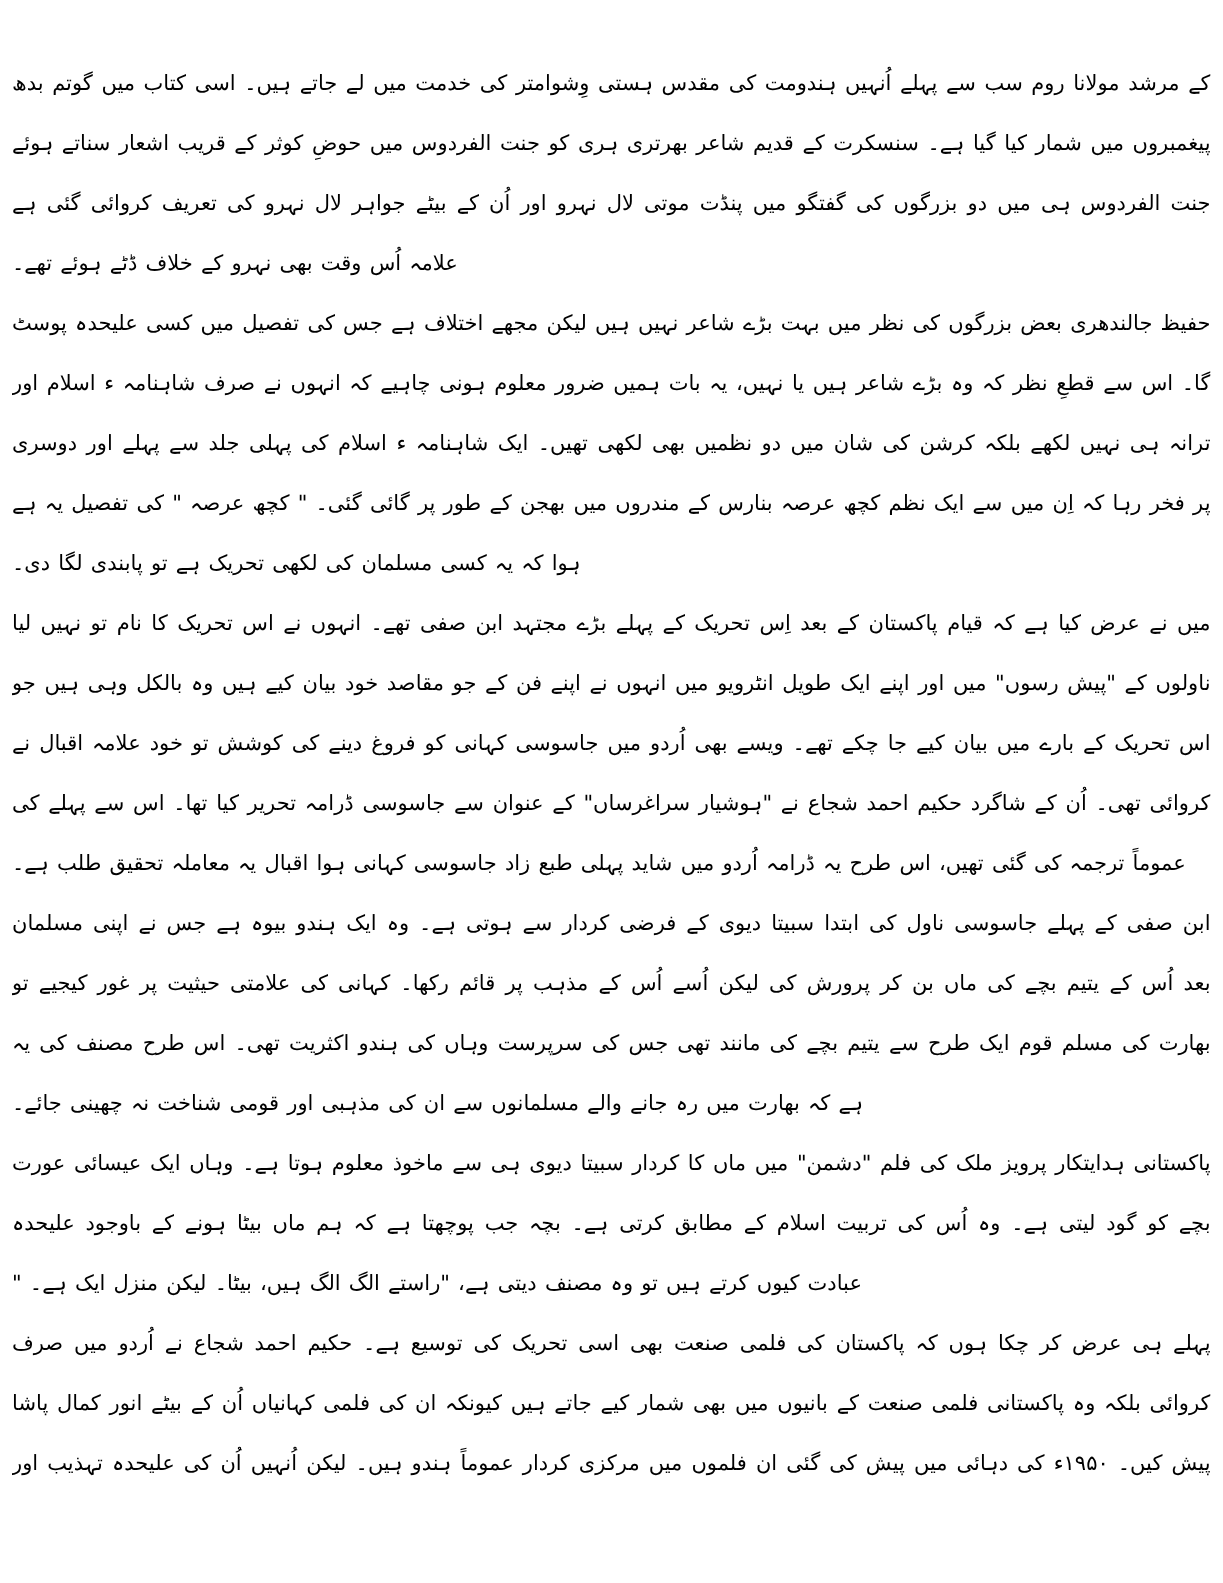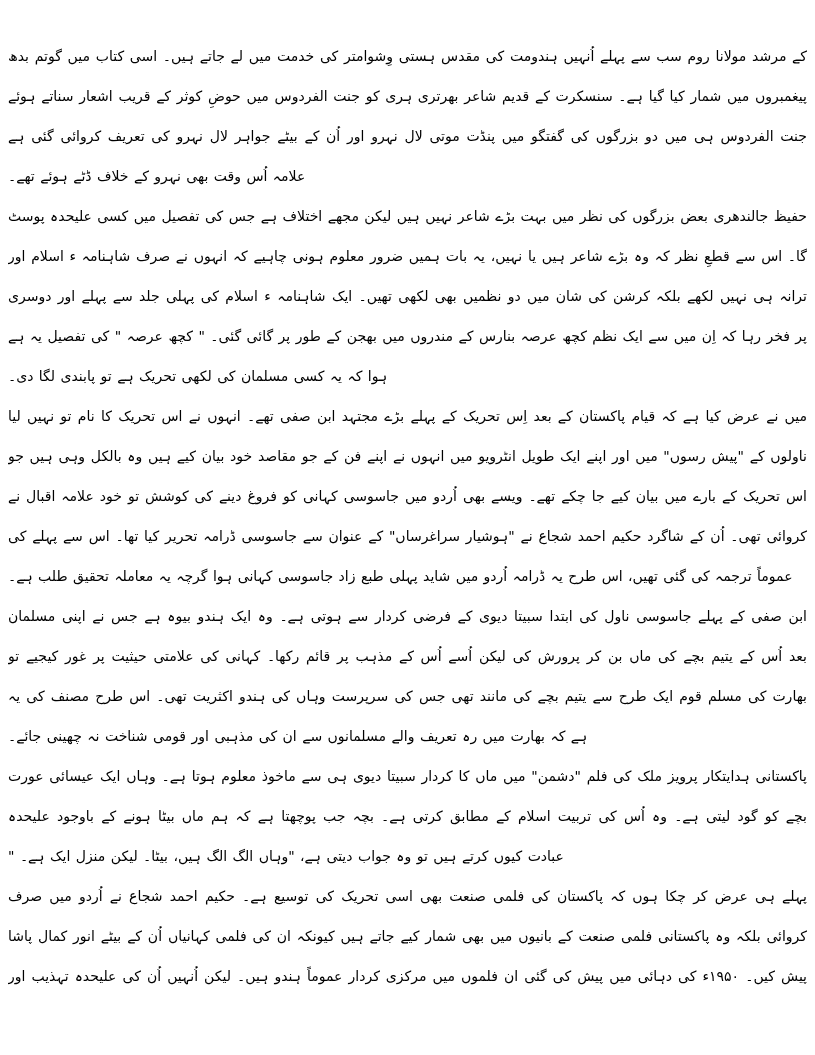--- a/index.html
+++ b/index.html
@@ -59,32 +59,32 @@
         <div class="line fill">گا۔ اس سے قطعِ نظر کہ وہ بڑے شاعر ہیں یا نہیں، یہ بات ہمیں ضرور معلوم ہونی چاہیے کہ انہوں نے صرف شاہنامہ ء اسلام اور پاکستان کا قومی</div>
         <div class="line fill">ترانہ ہی نہیں لکھے بلکہ کرشن کی شان میں دو نظمیں بھی لکھی تھیں۔ ایک شاہنامہ ء اسلام کی پہلی جلد سے پہلے اور دوسری بعد میں۔ انہیں ہمیشہ اس</div>
         <div class="line fill">پر فخر رہا کہ اِن میں سے ایک نظم کچھ عرصہ بنارس کے مندروں میں بھجن کے طور پر گائی گئی۔ " کچھ عرصہ " کی تفصیل یہ ہے کہ جب پنڈتوں کو معلوم</div>
         <div class="line">ہوا کہ یہ کسی مسلمان کی لکھی تحریک ہے تو پابندی لگا دی۔</div>
       </div>
       <div class="para">
         <div class="line fill">میں نے عرض کیا ہے کہ قیام پاکستان کے بعد اِس تحریک کے پہلے بڑے مجتہد ابن صفی تھے۔ انہوں نے اس تحریک کا نام تو نہیں لیا لیکن اپنے</div>
         <div class="line fill">ناولوں کے "پیش رسوں" میں اور اپنے ایک طویل انٹرویو میں انہوں نے اپنے فن کے جو مقاصد خود بیان کیے ہیں وہ بالکل وہی ہیں جو پہلے سے</div>
         <div class="line fill">اس تحریک کے بارے میں بیان کیے جا چکے تھے۔ ویسے بھی اُردو میں جاسوسی کہانی کو فروغ دینے کی کوشش تو خود علامہ اقبال نے ہی شروع</div>
         <div class="line fill">کروائی تھی۔ اُن کے شاگرد حکیم احمد شجاع نے "ہوشیار سراغرساں" کے عنوان سے جاسوسی ڈرامہ تحریر کیا تھا۔ اس سے پہلے کی جاسوسی کہانیاں</div>
-        <div class="line">عموماً ترجمہ کی گئی تھیں، اس طرح یہ ڈرامہ اُردو میں شاید پہلی طبع زاد جاسوسی کہانی ہوا گرچہ یہ معاملہ تحقیق طلب ہے۔</div>
+        <div class="line">عموماً ترجمہ کی گئی تھیں، اس طرح یہ ڈرامہ اُردو میں شاید پہلی طبع زاد جاسوسی کہانی ہوا اقبال یہ معاملہ تحقیق طلب ہے۔</div>
       </div>
       <div class="para">
         <div class="line fill">ابن صفی کے پہلے جاسوسی ناول کی ابتدا سبیتا دیوی کے فرضی کردار سے ہوتی ہے۔ وہ ایک ہندو بیوہ ہے جس نے اپنی مسلمان سہیلی کی وفات کے</div>
         <div class="line fill">بعد اُس کے یتیم بچے کی ماں بن کر پرورش کی لیکن اُسے اُس کے مذہب پر قائم رکھا۔ کہانی کی علامتی حیثیت پر غور کیجیے تو پاکستان بننے کے بعد</div>
         <div class="line fill">بھارت کی مسلم قوم ایک طرح سے یتیم بچے کی مانند تھی جس کی سرپرست وہاں کی ہندو اکثریت تھی۔ اس طرح مصنف کی یہ خواہش معلوم ہوتی</div>
-        <div class="line">ہے کہ بھارت میں رہ تعریف والے مسلمانوں سے ان کی مذہبی اور قومی شناخت نہ چھینی جائے۔</div>
+        <div class="line">ہے کہ بھارت میں رہ جانے والے مسلمانوں سے ان کی مذہبی اور قومی شناخت نہ چھینی جائے۔</div>
       </div>
       <div class="para">
         <div class="line fill">پاکستانی ہدایتکار پرویز ملک کی فلم "دشمن" میں ماں کا کردار سبیتا دیوی ہی سے ماخوذ معلوم ہوتا ہے۔ وہاں ایک عیسائی عورت ایک یتیم مسلمان</div>
         <div class="line fill">بچے کو گود لیتی ہے۔ وہ اُس کی تربیت اسلام کے مطابق کرتی ہے۔ بچہ جب پوچھتا ہے کہ ہم ماں بیٹا ہونے کے باوجود علیحدہ طریقوں سے</div>
-        <div class="line">عبادت کیوں کرتے ہیں تو وہ جواب دیتی ہے، "وہاں الگ الگ ہیں، بیٹا۔ لیکن منزل ایک ہے۔ "</div>
+        <div class="line">عبادت کیوں کرتے ہیں تو وہ مصنف دیتی ہے، "راستے الگ الگ ہیں، بیٹا۔ لیکن منزل ایک ہے۔ "</div>
       </div>
       <div class="para">
         <div class="line fill">پہلے ہی عرض کر چکا ہوں کہ پاکستان کی فلمی صنعت بھی اسی تحریک کی توسیع ہے۔ حکیم احمد شجاع نے اُردو میں صرف جاسوسی کہانی ہی متعارف نہیں</div>
         <div class="line fill">کروائی بلکہ وہ پاکستانی فلمی صنعت کے بانیوں میں بھی شمار کیے جاتے ہیں کیونکہ ان کی فلمی کہانیاں اُن کے بیٹے انور کمال پاشا نے بطور ہدایتکار</div>
         <div class="line fill">پیش کیں۔ ۱۹۵۰ء کی دہائی میں پیش کی گئی ان فلموں میں مرکزی کردار عموماً ہندو ہیں۔ لیکن اُنہیں اُن کی علیحدہ تہذیب اور مورتیوں کے ساتھ</div>
       </div>
     </div>
 </div>
 
 </body></html>

